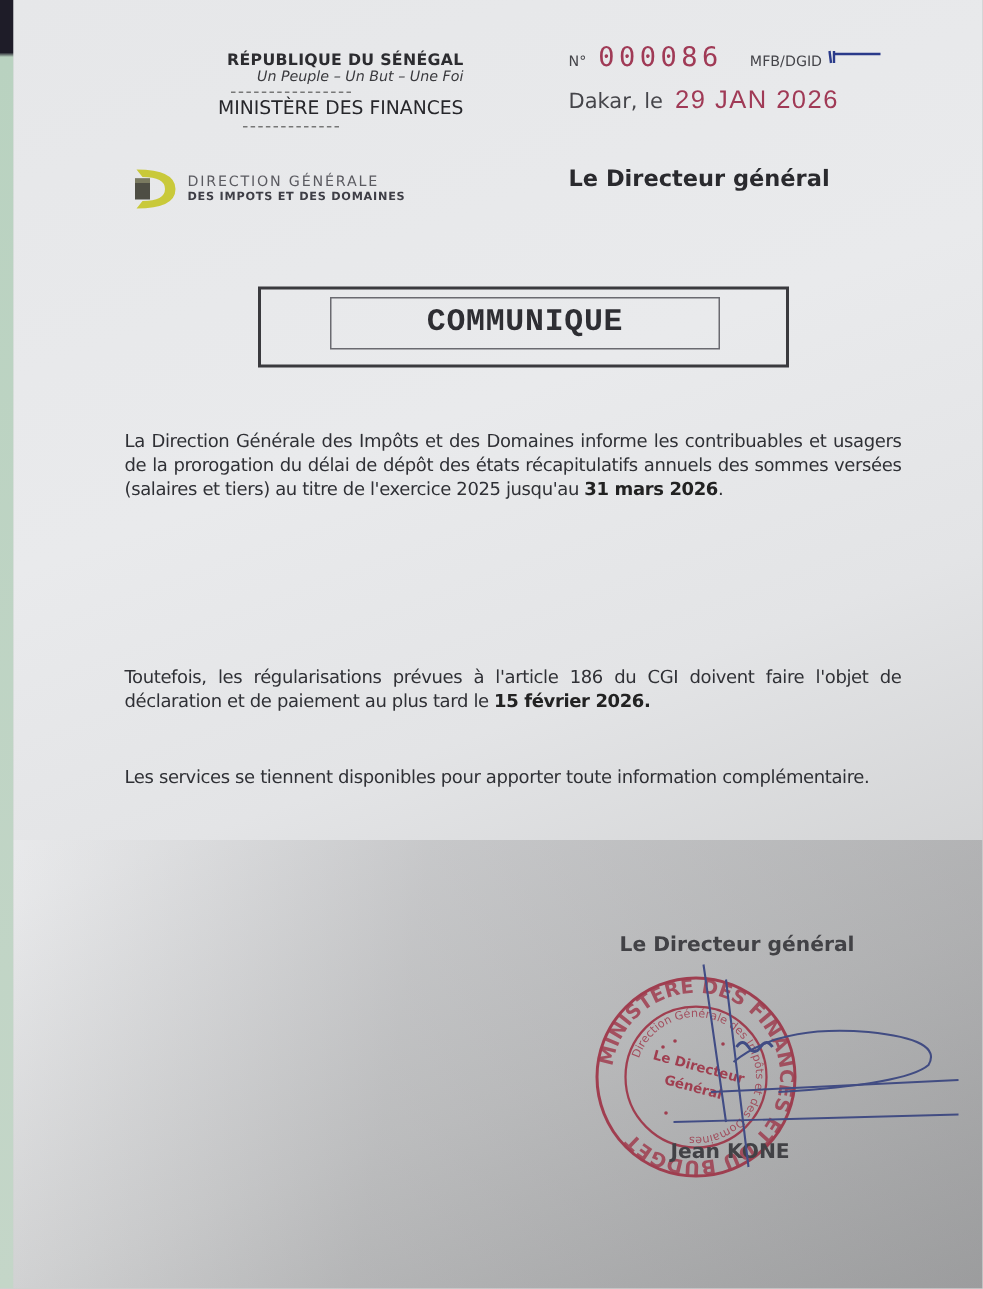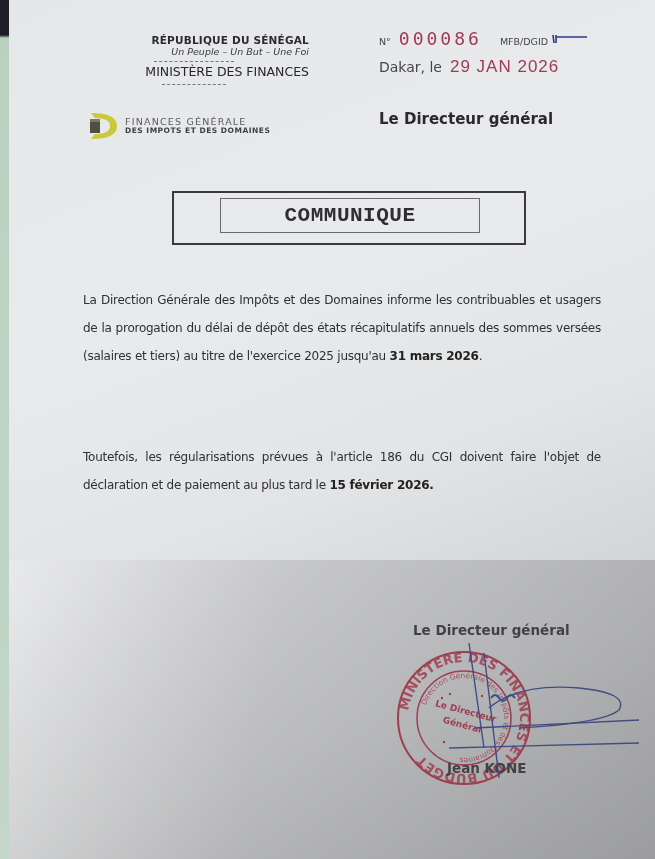--- a/index.html
+++ b/index.html
@@ -40,21 +40,21 @@
   .ref { font-size: 9.5px; color: #45454a; }
   .date-row { display: flex; align-items: baseline; margin-top: 8px; }
   .date-label { font-size: 14px; color: #45454a; margin-right: 8px; }
   .date-val { font-family: "Liberation Sans", sans-serif; font-size: 17px; color: #a03a56; letter-spacing: 1px; }
   .dg-title { position: absolute; left: 370px; top: 110px; font-weight: bold; font-size: 15px; color: #2a2a2e; }
 
   .box-outer { position: absolute; left: 163px; top: 191px; width: 350px; height: 50px; border: 2.5px solid #3a3a3e; }
   .box-inner { position: absolute; left: 46px; top: 5px; width: 258px; height: 33px; border: 1px solid #6a6a70; display:flex; align-items:center; justify-content:center;font-family:Liberation Mono, monospace; }
   .box-title { font-weight: bold; font-size: 21px; letter-spacing: 0.5px; color: #2e2e33; }
 
-  .body-text { position: absolute; left: 74px; width: 518px; font-family: "DejaVu Sans", sans-serif; font-size: 12px; line-height: 28px; color: #2f3035; text-align: justify; letter-spacing: -0.25px; }
+  .body-text { position: absolute; left: 74px; width: 518px; font-family: "DejaVu Sans", sans-serif; font-size: 12px; line-height: 16px; color: #2f3035; text-align: justify; letter-spacing: -0.25px; }
   .p1 { top: 286px; }
   .p2 { top: 376px; }
   .p3 { top: 443px; }
   .p4 { top: 510px; }
   b { font-weight: bold; color: #222; }
 
   .sig-title { position: absolute; left: 404px; top: 622px; font-weight: bold; font-size: 13.5px; color: #2b2b30; }
   .stamp { position: absolute; left: 385px; top: 648px; width: 140px; height: 140px; }
   .sig-name { position: absolute; left: 438px; top: 760px; font-weight: bold; font-size: 13.5px; color: #2b2b30; }
   .signature { position: absolute; left: 420px; top: 628px; width: 230px; height: 160px; }
@@ -76,21 +76,21 @@
 
   <div class="dgid">
     <div class="dgid-logo">
       <svg width="32" height="32" viewBox="0 0 32 32">
         <path d="M4 3 Q30 3 30 16 Q30 29 4 29 L8 24 Q23 24 23 16 Q23 8 8 8 Z" fill="#c9c93a"></path>
         <rect x="3" y="9" width="10" height="14" fill="#4e4e44"></rect>
         <rect x="3" y="9" width="10" height="3" fill="#7a7a60"></rect>
       </svg>
     </div>
     <div class="dgid-text">
-      <div>FINANCES GÉNÉRALE</div>
+      <div>DIRECTION GÉNÉRALE</div>
       <div class="l2">DES IMPOTS ET DES DOMAINES</div>
     </div>
   </div>
 
   <div class="hdr-right">
     <div class="num-row">
       <span class="num-label">N°</span>
       <span class="num-val">000086</span>
       <span class="ref">MFB/DGID</span>
       <svg width="40" height="12" viewBox="0 0 40 12" style="margin-left:3px">
@@ -109,20 +109,23 @@
     <div class="box-inner">
       <span class="box-title">COMMUNIQUE</span>
     </div>
   </div>
 
   <div class="body-text p1">
     <span>La Direction Générale des Impôts et des Domaines informe les contribuables et usagers de la prorogation du délai de dépôt des états récapitulatifs annuels des sommes versées (salaires et tiers) au titre de l'exercice 2025 jusqu'au </span><b>31 mars 2026</b><span>.</span>
   </div>
   <div class="body-text p3">
     <span>Toutefois, les régularisations prévues à l'article 186 du CGI doivent faire l'objet de déclaration et de paiement au plus tard le </span><b>15 février 2026.</b>
+  </div>
+  <div class="body-text p4">
+    <span>Les services se tiennent disponibles pour apporter toute information complémentaire.</span>
   </div>
 
   <div class="sig-title">Le Directeur général</div>
 
   <div class="stamp">
     <svg width="140" height="140" viewBox="0 0 140 140">
       <defs>
         <path id="outerArc" d="M70,70 m-56,0 a56,56 0 1,1 112,0 a56,56 0 1,1 -112,0"></path>
         <path id="innerArc" d="M70,70 m-40,0 a40,40 0 1,1 80,0 a40,40 0 1,1 -80,0"></path>
       </defs>

